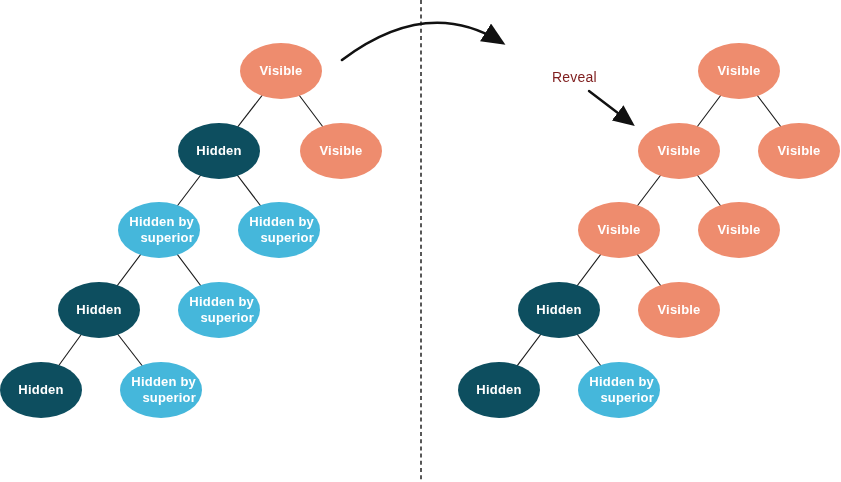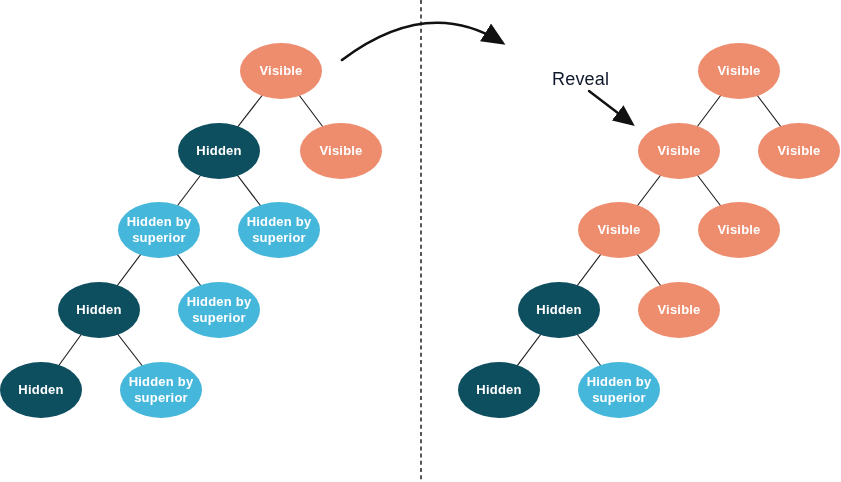--- a/index.html
+++ b/index.html
@@ -22,41 +22,41 @@
     z-index: 0;
   }
   .node {
     position: absolute;
     width: 82px;
     height: 56px;
     border-radius: 50%;
     display: flex;
     align-items: center;
     justify-content: center;
-    text-align: center;
+    text-align: right;
     color: #ffffff;
     font-size: 13px;
     font-weight: 600;
     line-height: 1.22;
     letter-spacing: 0.2px;
     padding: 0 6px;
     box-sizing: border-box;
     z-index: 2;
   }
   .node[data-type="visible"]            { background: var(--color-visible, #EE8C6E); }
   .node[data-type="hidden"]             { background: var(--color-hidden, #0D4E5F); }
   .node[data-type="hidden-by-superior"] { background: var(--color-hidden_by_superior, #45B7DB); }
   .reveal-label {
     position: absolute;
     left: 552px;
     top: 69px;
     z-index: 3;
-    font-size: 18px;
+    font-size: 14px;
     font-weight: 500;
-    color: #0f172a;
+    color: #7f1d1d;
     letter-spacing: 0.2px;
   }
 </style>
 </head>
 <body>
 
 <div class="canvas">
 
   <svg class="layer-svg" width="841" height="482" viewBox="0 0 841 482">
     <defs>

